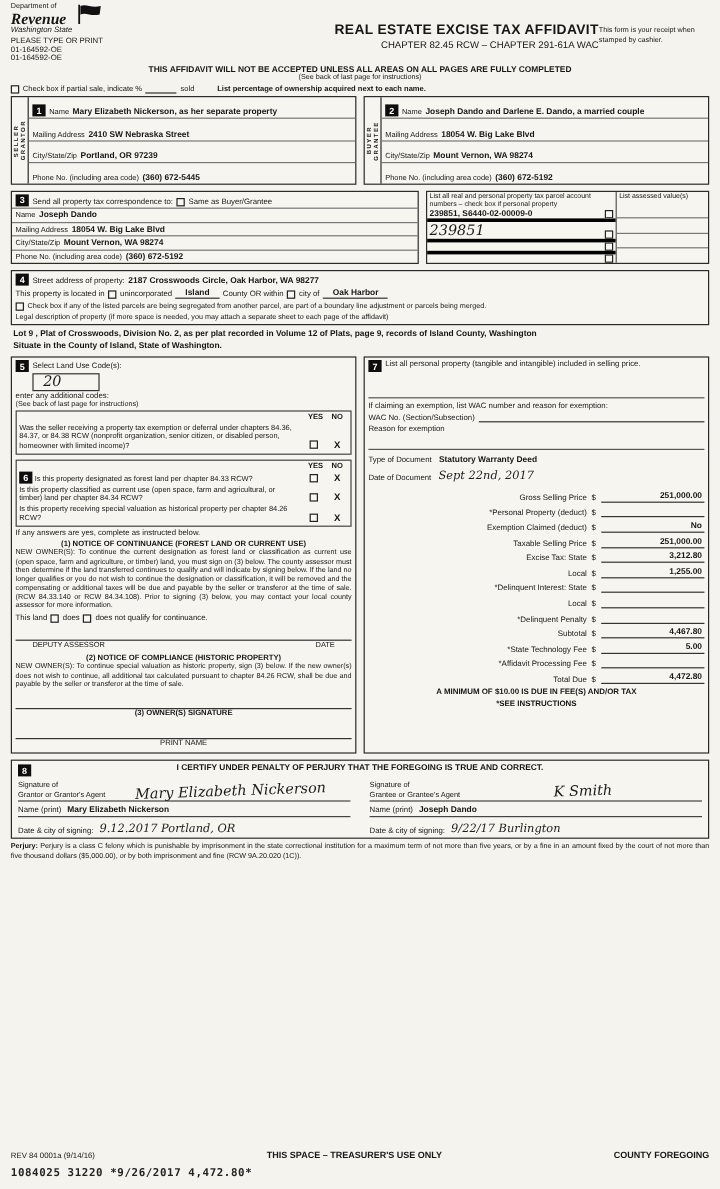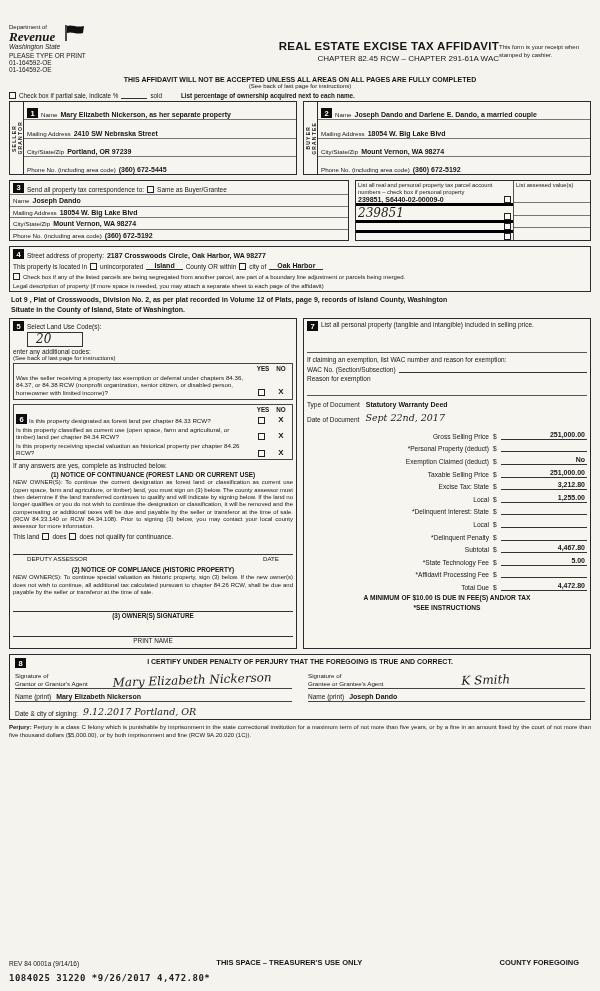--- a/index.html
+++ b/index.html
@@ -1,19 +1,19 @@
 <!DOCTYPE html>
 <html><head>
 <meta charset="utf-8">
 <style>
   *{margin:0;padding:0;box-sizing:border-box}
   html,body{background:#9a9a9a}
   .page{width:600px;height:991px;margin:0 auto;background:#f4f3ee;color:#161616;
     font-family:"Liberation Sans",sans-serif;font-size:6.5px;position:relative;
-    padding:24px 9px;overflow:hidden}
+    padding:3px 9px;overflow:hidden}
   .b{font-weight:bold}
   .txt{font-size:6.5px}
   .small{font-size:6px}
   .val{font-weight:bold;font-size:7px}
   .hw{font-family:"DejaVu Serif",serif;font-style:italic;color:#1c1c1c}
   .hw.big{font-size:12px}
   .hw.med{font-size:9.5px}
   .cb{display:inline-block;width:7px;height:7px;border:1px solid #222;background:#f8f7f3;flex:none;vertical-align:-1px}
   .sec{display:inline-flex;width:11px;height:10px;background:#0d0d0d;color:#fff;font-size:7.5px;
     font-weight:bold;align-items:center;justify-content:center;flex:none}
@@ -101,21 +101,21 @@
   .certstmt{font-weight:bold;font-size:7px}
   .certgrid{display:grid;grid-template-columns:1fr 1fr;column-gap:16px}
   .sigrow{display:flex;align-items:flex-end;gap:4px;border-bottom:1px solid #444;padding-bottom:1px;min-height:22px}
   .sl{font-size:6.2px;line-height:1.25;flex:none}
   .signature{font-size:12px;transform:rotate(-2deg);flex:1;text-align:center;white-space:nowrap;overflow:hidden}
   .printrow,.datecity{display:flex;gap:5px;align-items:flex-end;margin-top:4px}
   .printrow{border-bottom:1px solid #444;padding-bottom:1px}
   
   .perjury{font-size:6px;line-height:1.3;margin-top:4px;text-align:justify}
   
-  .footer{position:absolute;left:9px;right:21px;bottom:8px}
+  .footer{position:absolute;left:9px;right:9px;bottom:8px}
   .frow{display:flex;justify-content:space-between;align-items:flex-end}
   .frev{font-size:6.5px}
   .fcenter,.fright{font-size:7.5px;font-weight:bold}
   .stamp{font-family:"DejaVu Sans Mono",monospace;font-size:9px;letter-spacing:.5px;margin-top:6px;font-weight:bold;color:#222}
 </style>
 </head>
 <body>
 
 <div class="page">
 
@@ -484,20 +484,24 @@
           <span class="sl">
             <div>Signature of</div>
             <div>Grantee or Grantee's Agent</div>
           </span>
           <span class="signature hw">K Smith</span>
         </div>
         <div class="printrow">
           <span class="txt">Name (print)</span>
           <span class="val">Joseph Dando</span>
         </div>
+        <div class="datecity">
+          <span class="txt">Date &amp; city of signing:</span>
+          <span class="hw med">9/22/17  Burlington</span>
+        </div>
       </div>
     </div>
   </div>
 
   <div class="perjury">
     <span class="b">Perjury:</span><span> Perjury is a class C felony which is punishable by imprisonment in the state correctional institution for a maximum term of not more than five years, or by a fine in an amount fixed by the court of not more than five thousand dollars ($5,000.00), or by both imprisonment and fine (RCW 9A.20.020 (1C)).</span>
   </div>
 
   <div class="footer">
     <div class="frow">

